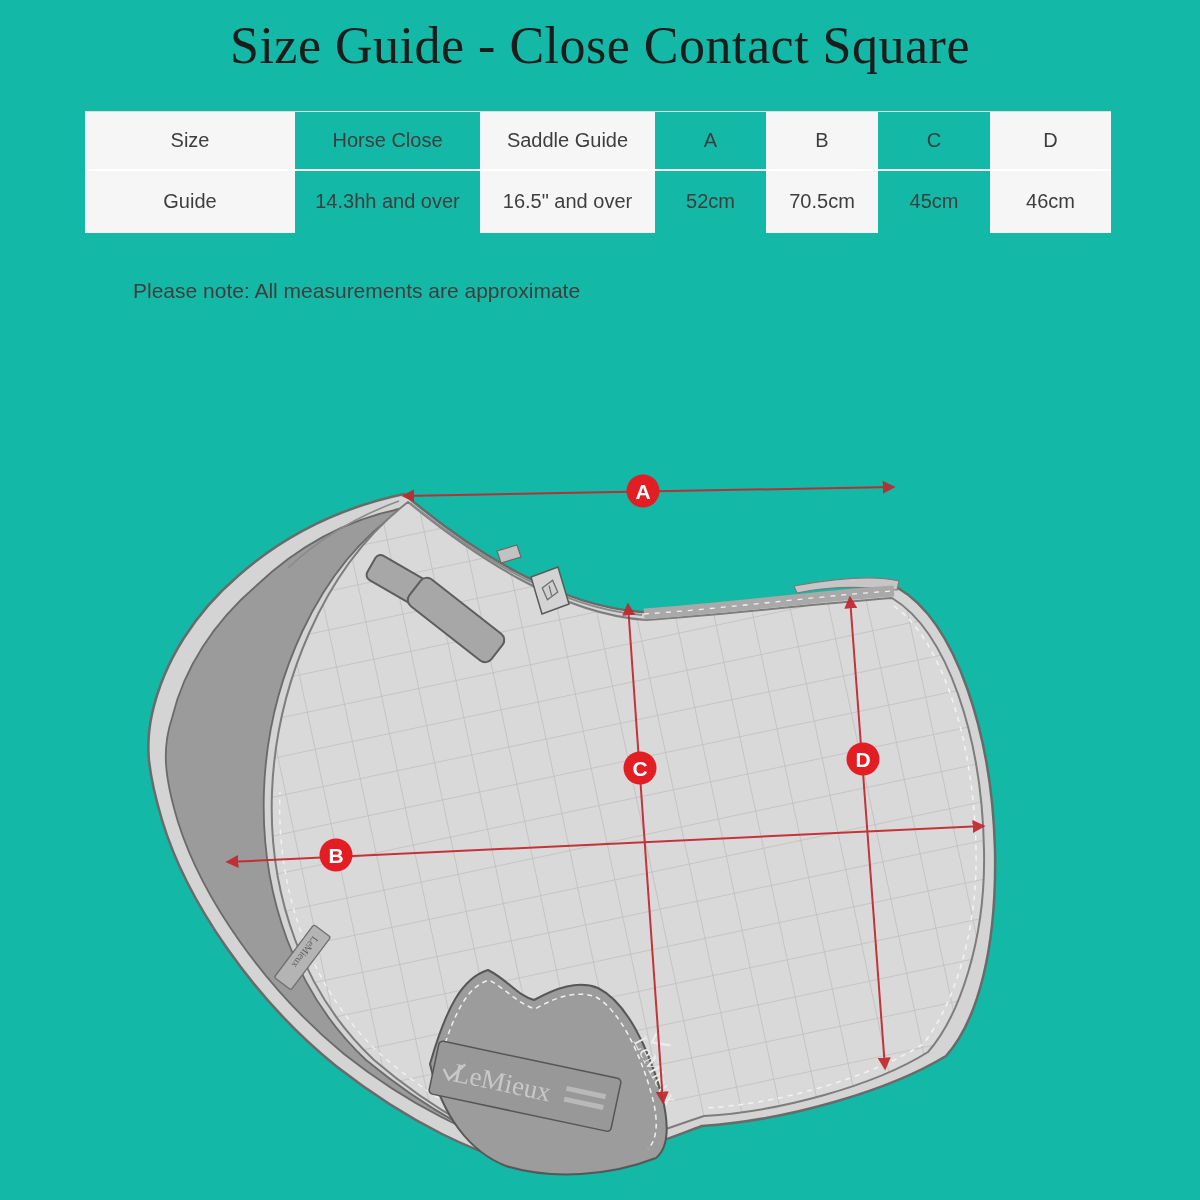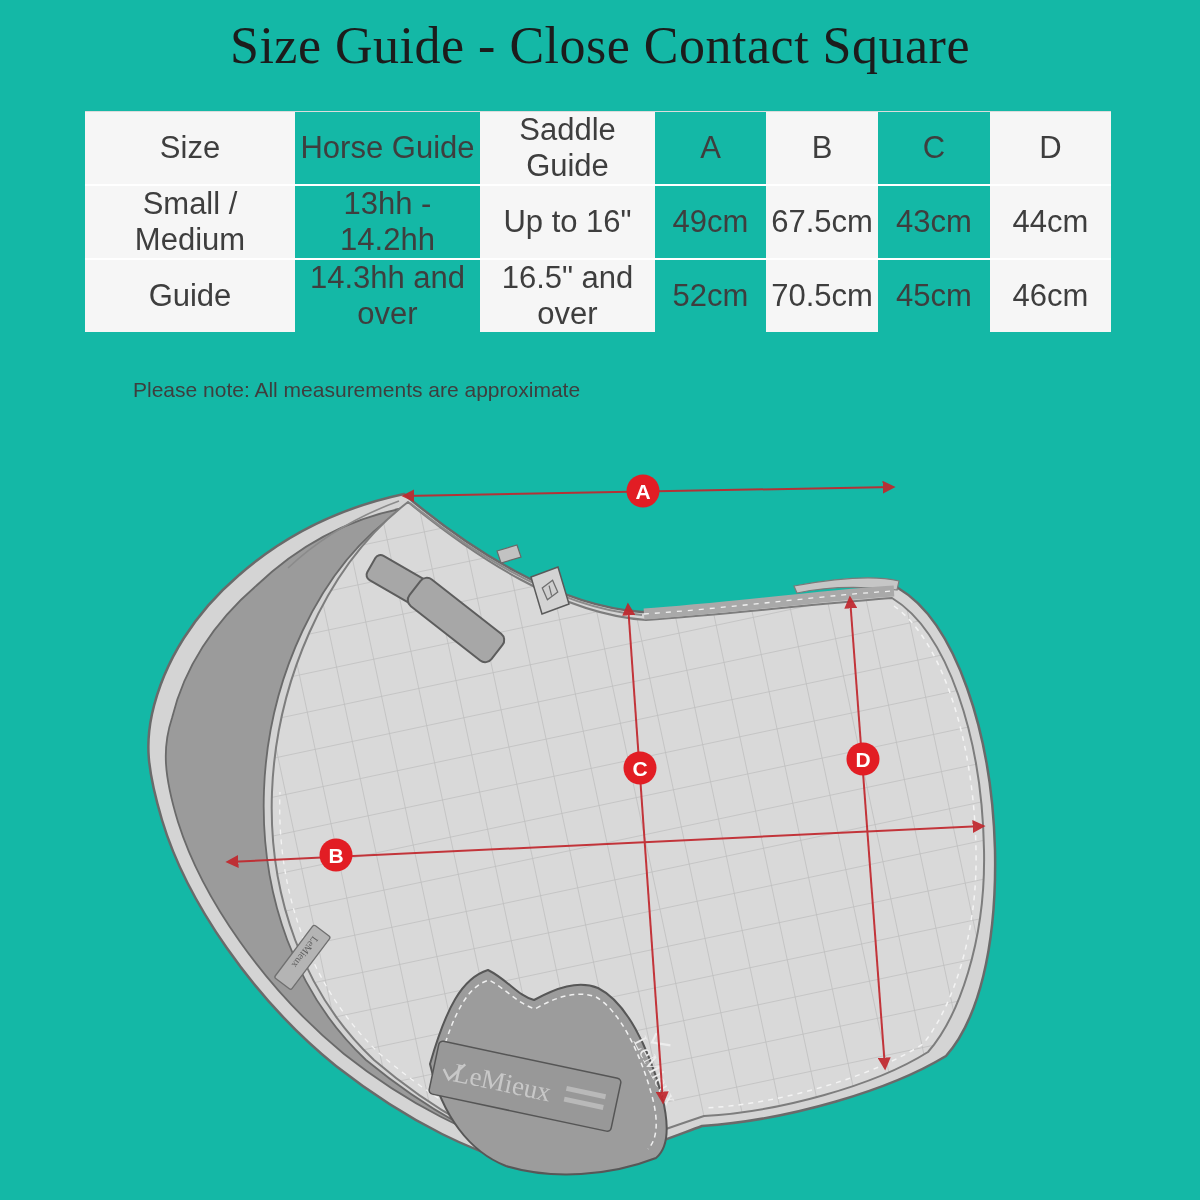--- a/index.html
+++ b/index.html
@@ -2,21 +2,21 @@
 <html><head>
 <meta charset="utf-8">
 <style>
   html,body{margin:0;padding:0;background:#ffffff;}
   .page{position:relative;width:1200px;height:1200px;background:#14b8a6;overflow:hidden;
         font-family:"Liberation Sans","DejaVu Sans",sans-serif;color:#3e3e3e;}
   .title{margin:0;padding-top:16px;text-align:center;
          font-family:"Liberation Serif","DejaVu Serif",serif;font-weight:400;
          font-size:52px;line-height:1.15;color:#1c1c1c;letter-spacing:0.5px;}
   table.size-table{border-collapse:collapse;table-layout:fixed;width:1026px;
-                   margin:35px 0 0 85px;font-size:31px;color:#3e3e3e;
+                   margin:35px 0 0 85px;font-size:20px;color:#3e3e3e;
                    border-top:1px solid #dcdcdc;}
   .size-table th,.size-table td{text-align:center;font-weight:400;padding:0;vertical-align:middle;}
   .size-table th{height:57px;}
   .size-table td{height:62px;}
   .size-table tbody tr{border-top:2px solid #ffffff;}
   .size-table th:nth-child(odd),.size-table td:nth-child(odd){background:#f6f6f6;}
   .note{margin:46px 0 0 133px;font-size:21px;color:#3e3e3e;}
   svg.diagram{position:absolute;left:0;top:0;width:1200px;height:1200px;pointer-events:none;}
   .badge-label{font-family:"Liberation Sans",sans-serif;font-weight:bold;font-size:21px;fill:#ffffff;text-anchor:middle;}
   .brand-text{font-family:"Liberation Serif","DejaVu Serif",serif;}
@@ -34,38 +34,29 @@
         <col style="width:185px">
         <col style="width:175px">
       <col style="width:111px">
         <col style="width:112px">
         <col style="width:112px">
         <col style="width:121px">
     </colgroup>
     <thead>
       <tr id="size-table-header-row">
           <th>Size</th>
-          <th>Horse Guide</th>
+          <th>Horse Close</th>
           <th>Saddle Guide</th>
           <th>A</th>
           <th>B</th>
           <th>C</th>
           <th>D</th>
         </tr>
     </thead>
     <tbody id="size-table-body">
-        <tr>
-          <td>Small / Medium</td>
-          <td>13hh - 14.2hh</td>
-          <td>Up to 16"</td>
-          <td>49cm</td>
-          <td>67.5cm</td>
-          <td>43cm</td>
-          <td>44cm</td>
-        </tr>
         <tr>
           <td>Guide</td>
           <td>14.3hh and over</td>
           <td>16.5" and over</td>
           <td>52cm</td>
           <td>70.5cm</td>
           <td>45cm</td>
           <td>46cm</td>
         </tr>
       </tbody>

